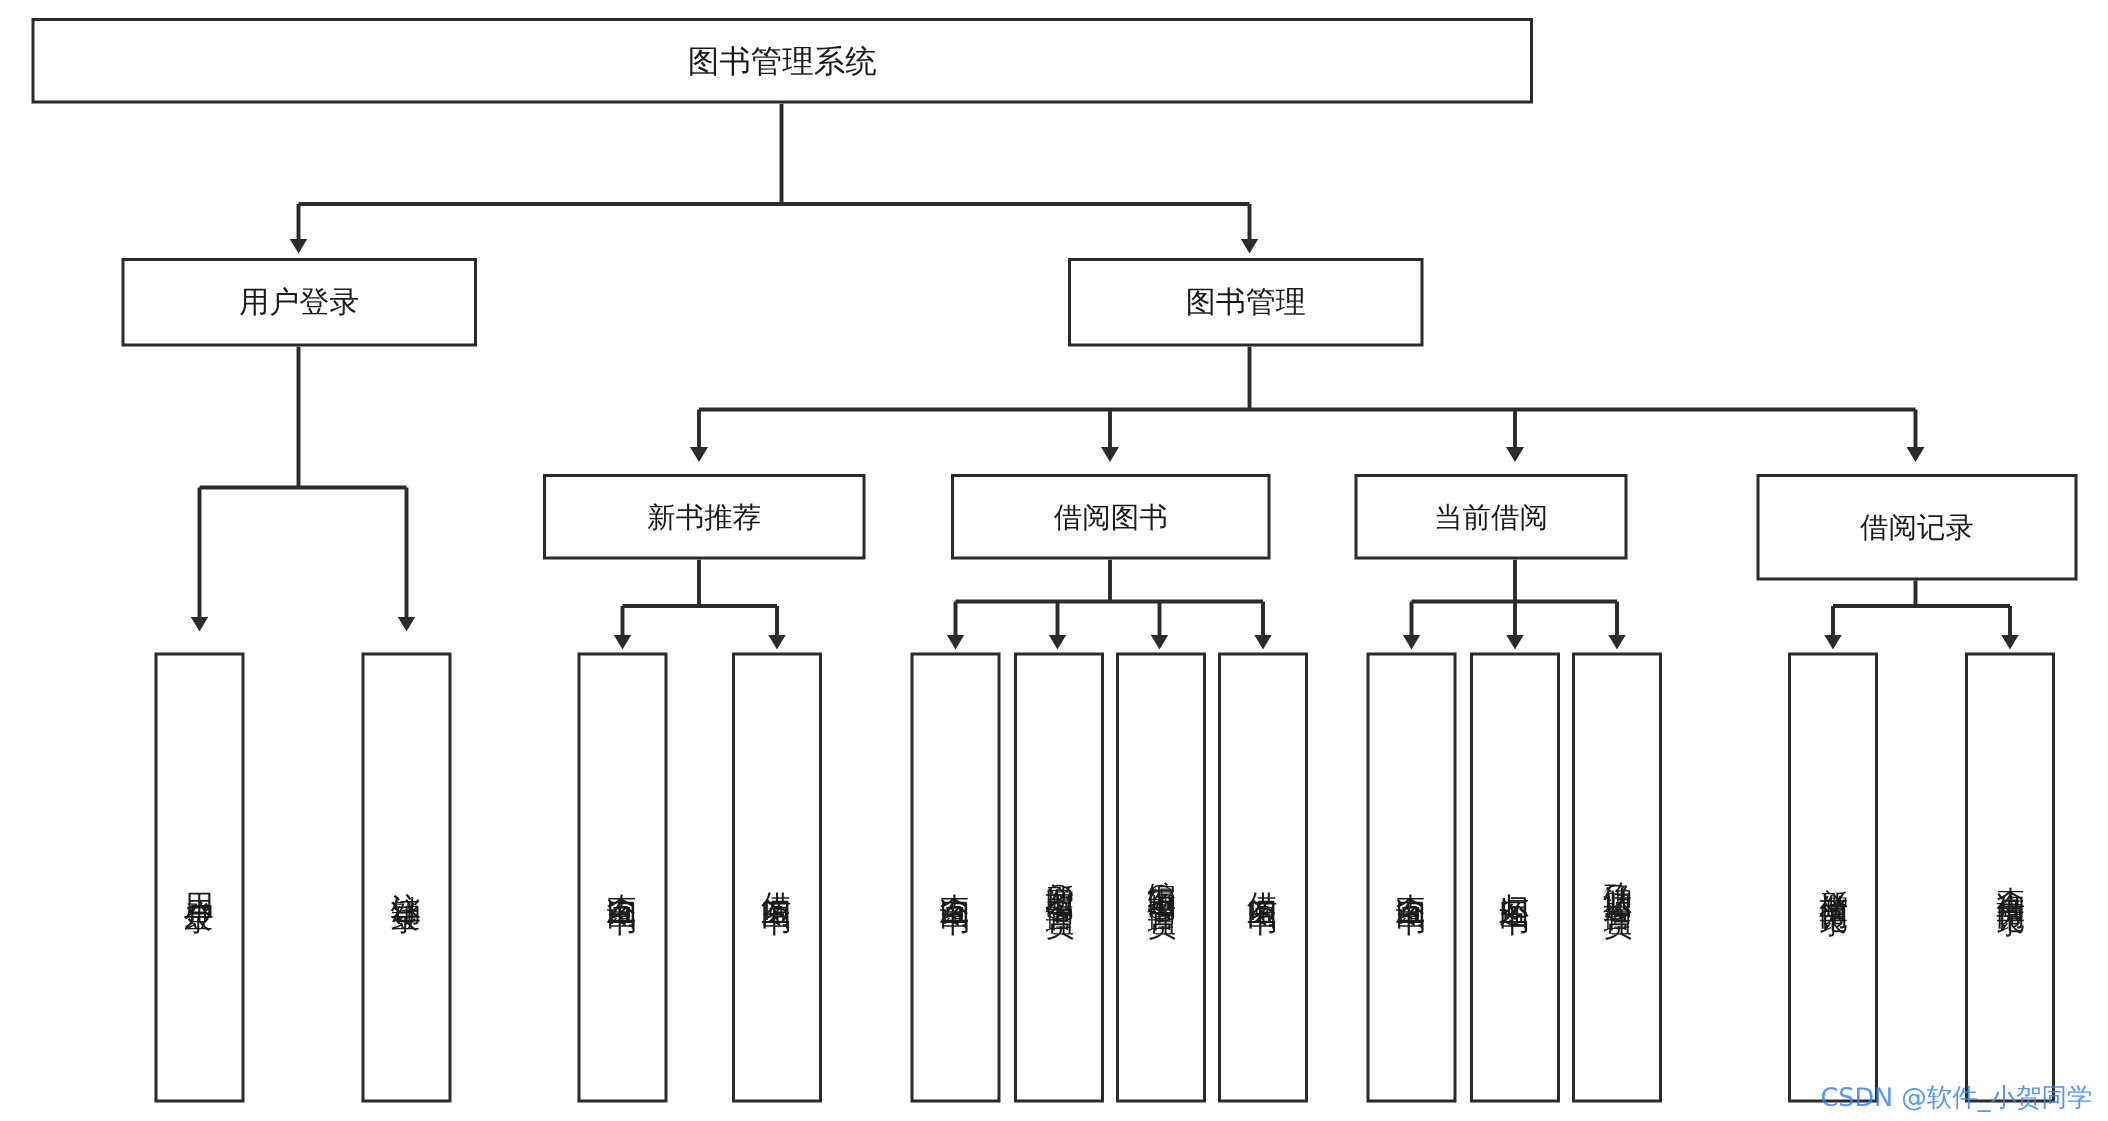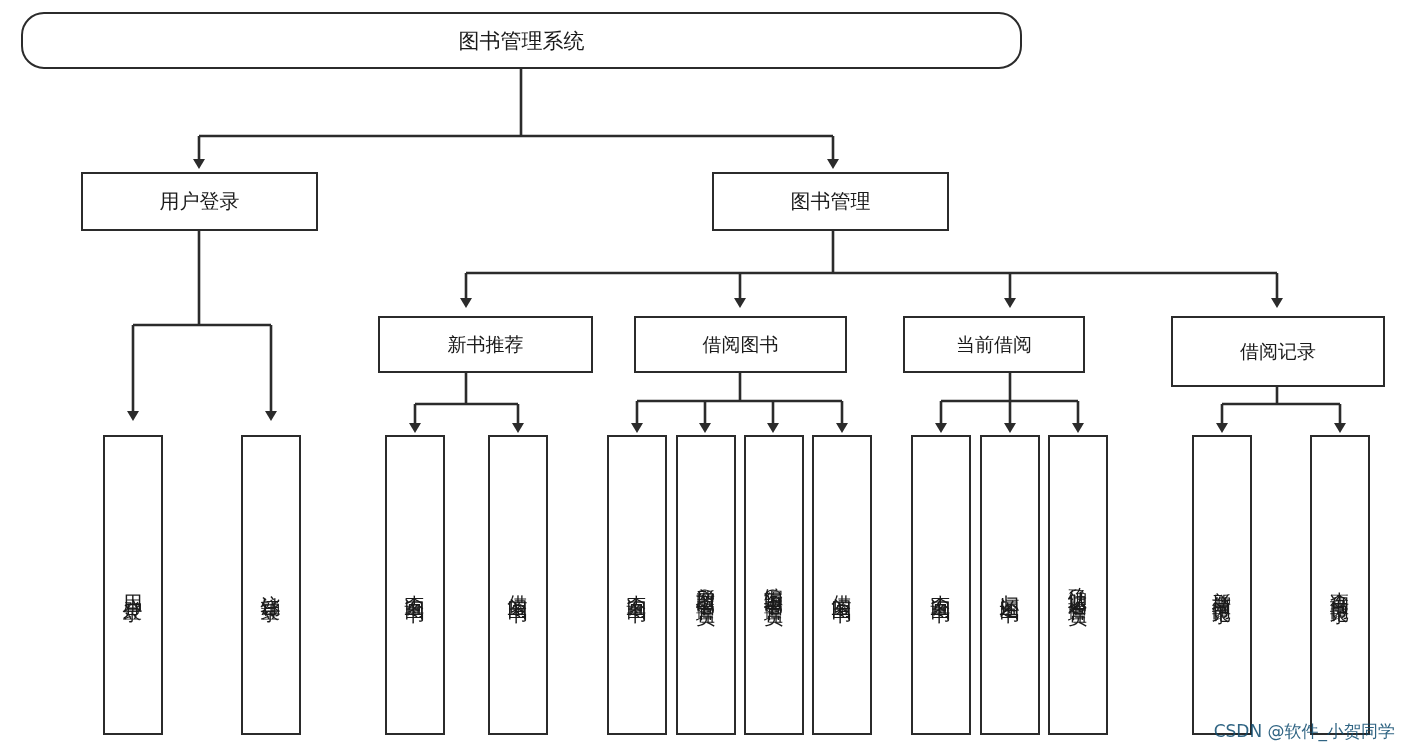--- a/index.html
+++ b/index.html
@@ -22,21 +22,21 @@
     writing-mode:vertical-rl;
     text-orientation:upright;
     letter-spacing:3px;
     line-height:1;
     white-space:nowrap;
     display:block;
   }
   .htext{white-space:nowrap;}
   #wm{
     position:absolute;right:10px;bottom:4px;
-    font-size:17px;color:#0c4a6e;opacity:.85;
+    font-size:17px;color:#3b82f6;opacity:.85;
     white-space:nowrap;pointer-events:none;margin-left:28px;
   }
   svg.links{position:absolute;left:0;top:0;width:1405px;height:747px;overflow:visible;}
 </style>
 </head>
 <body>
 
 <div id="canvas">
 
   <svg class="links" xmlns="http://www.w3.org/2000/svg">
@@ -82,32 +82,32 @@
       <path d="M1010,401 L1010,424" marker-end="url(#arrow)"></path>
       <path d="M1078,401 L1078,424" marker-end="url(#arrow)"></path>
 
       <path d="M1277,373 L1277,404"></path>
       <path d="M1222,404 L1340,404"></path>
       <path d="M1222,404 L1222,424" marker-end="url(#arrow)"></path>
       <path d="M1340,404 L1340,424" marker-end="url(#arrow)"></path>
     </g>
   </svg>
 
-  <div class="node root" style="left:21px;top:12px;width:1001px;height:57px;border-radius:23px;">
+  <div class="node root" style="left:21px;top:12px;width:1001px;height:57px;">
     <span class="htext">图书管理系统</span>
   </div>
 
   <div class="node l1" style="left:81px;top:172px;width:237px;height:59px;">
     <span class="htext">用户登录</span>
   </div>
   <div class="node l1" style="left:712px;top:172px;width:237px;height:59px;">
     <span class="htext">图书管理</span>
   </div>
 
-  <div class="node l2" style="left:378px;top:316px;width:215px;height:57px;text-align:right;">
+  <div class="node l2" style="left:362px;top:316px;width:215px;height:57px;text-align:right;">
     <span class="htext">新书推荐</span>
   </div>
   <div class="node l2" style="left:634px;top:316px;width:213px;height:57px;">
     <span class="htext">借阅图书</span>
   </div>
   <div class="node l2" style="left:903px;top:316px;width:182px;height:57px;">
     <span class="htext">当前借阅</span>
   </div>
   <div class="node l2" style="left:1171px;top:316px;width:214px;height:71px;">
     <span class="htext">借阅记录</span>

